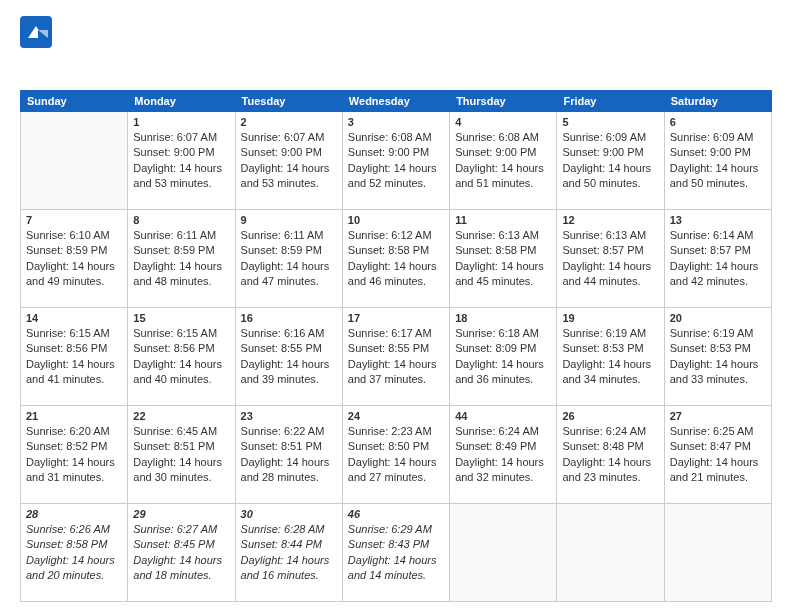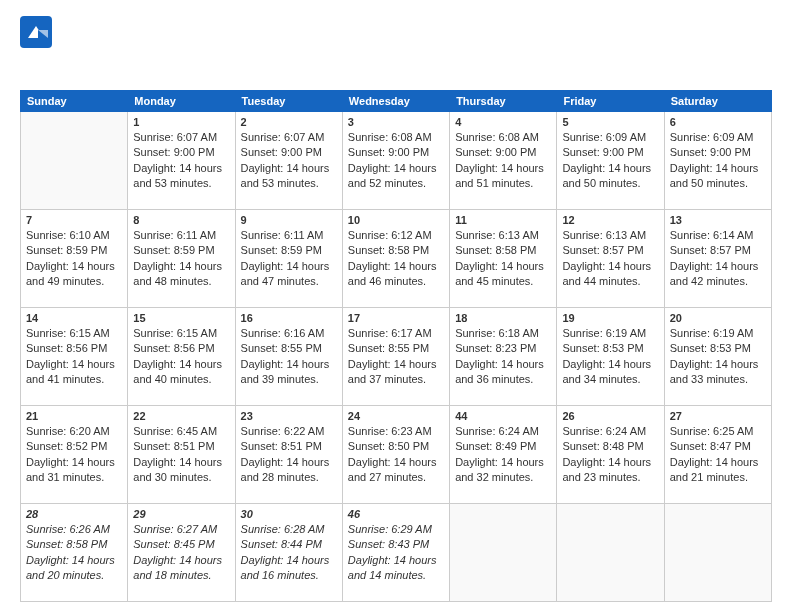--- a/index.html
+++ b/index.html
@@ -199,21 +199,21 @@
           <td>
             <span class="day-num">16</span>
             <div class="day-info"><span>Sunrise: 6:16 AM</span><br><span>Sunset: 8:55 PM</span><br><span>Daylight: 14 hours</span><br><span>and 39 minutes.</span></div>
           </td>
           <td>
             <span class="day-num">17</span>
             <div class="day-info"><span>Sunrise: 6:17 AM</span><br><span>Sunset: 8:55 PM</span><br><span>Daylight: 14 hours</span><br><span>and 37 minutes.</span></div>
           </td>
           <td>
             <span class="day-num">18</span>
-            <div class="day-info"><span>Sunrise: 6:18 AM</span><br><span>Sunset: 8:23 PM</span><br><span>Daylight: 14 hours</span><br><span>and 36 minutes.</span></div>
+            <div class="day-info"><span>Sunrise: 6:18 AM</span><br><span>Sunset: 8:09 PM</span><br><span>Daylight: 14 hours</span><br><span>and 36 minutes.</span></div>
           </td>
           <td>
             <span class="day-num">19</span>
             <div class="day-info"><span>Sunrise: 6:19 AM</span><br><span>Sunset: 8:53 PM</span><br><span>Daylight: 14 hours</span><br><span>and 34 minutes.</span></div>
           </td>
           <td>
             <span class="day-num">20</span>
             <div class="day-info"><span>Sunrise: 6:19 AM</span><br><span>Sunset: 8:53 PM</span><br><span>Daylight: 14 hours</span><br><span>and 33 minutes.</span></div>
           </td>
         </tr>
@@ -225,21 +225,21 @@
           <td>
             <span class="day-num">22</span>
             <div class="day-info"><span>Sunrise: 6:45 AM</span><br><span>Sunset: 8:51 PM</span><br><span>Daylight: 14 hours</span><br><span>and 30 minutes.</span></div>
           </td>
           <td>
             <span class="day-num">23</span>
             <div class="day-info"><span>Sunrise: 6:22 AM</span><br><span>Sunset: 8:51 PM</span><br><span>Daylight: 14 hours</span><br><span>and 28 minutes.</span></div>
           </td>
           <td>
             <span class="day-num">24</span>
-            <div class="day-info"><span>Sunrise: 6:23 AM</span><br><span>Sunset: 8:50 PM</span><br><span>Daylight: 14 hours</span><br><span>and 27 minutes.</span></div>
+            <div class="day-info"><span>Sunrise: 2:23 AM</span><br><span>Sunset: 8:50 PM</span><br><span>Daylight: 14 hours</span><br><span>and 27 minutes.</span></div>
           </td>
           <td>
             <span class="day-num">44</span>
             <div class="day-info"><span>Sunrise: 6:24 AM</span><br><span>Sunset: 8:49 PM</span><br><span>Daylight: 14 hours</span><br><span>and 32 minutes.</span></div>
           </td>
           <td>
             <span class="day-num">26</span>
             <div class="day-info"><span>Sunrise: 6:24 AM</span><br><span>Sunset: 8:48 PM</span><br><span>Daylight: 14 hours</span><br><span>and 23 minutes.</span></div>
           </td>
           <td>

